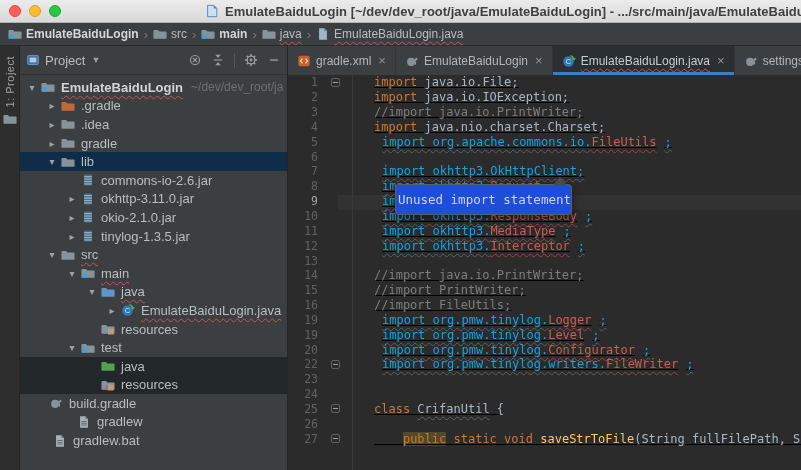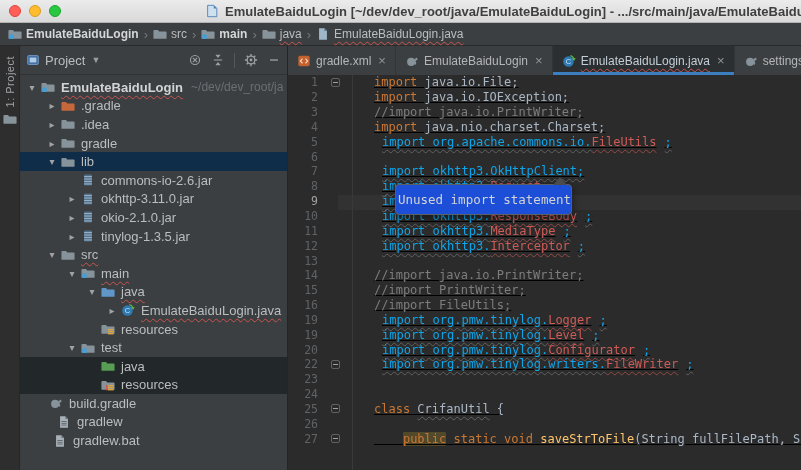--- a/index.html
+++ b/index.html
@@ -449,21 +449,21 @@
             <span class="icon">
               <svg viewBox="0 0 16 16">
                 <circle cx="7" cy="9" r="4.6" fill="#87939b"></circle>
                 <path d="M10.3 6.2l3.2-2.3 1 2.4-2.9 2z" fill="#87939b"></path>
                 <rect x="11" y="8.2" width="1.7" height="4" rx=".8" fill="#87939b"></rect>
               </svg>
             </span>
           </span>
           <span class="t-label">build.gradle</span>
         </div>
-        <div class="trow" style="padding-left: 20px;">
+        <div class="trow" style="padding-left: 40px;">
           <span class="t-arrow"></span>
           <span class="t-icon">
             <span class="icon">
               <svg viewBox="0 0 16 16">
                 <path d="M3.5 1.5h6l3 3v10h-9z" fill="#a8b0b8"></path>
                 <path d="M9.5 1.5v3h3z" fill="#6f777e"></path>
                 <g fill="#5a6066">
                   <rect x="5" y="7" width="6" height="1"></rect>
                   <rect x="5" y="9" width="6" height="1"></rect>
                   <rect x="5" y="11" width="6" height="1"></rect>

